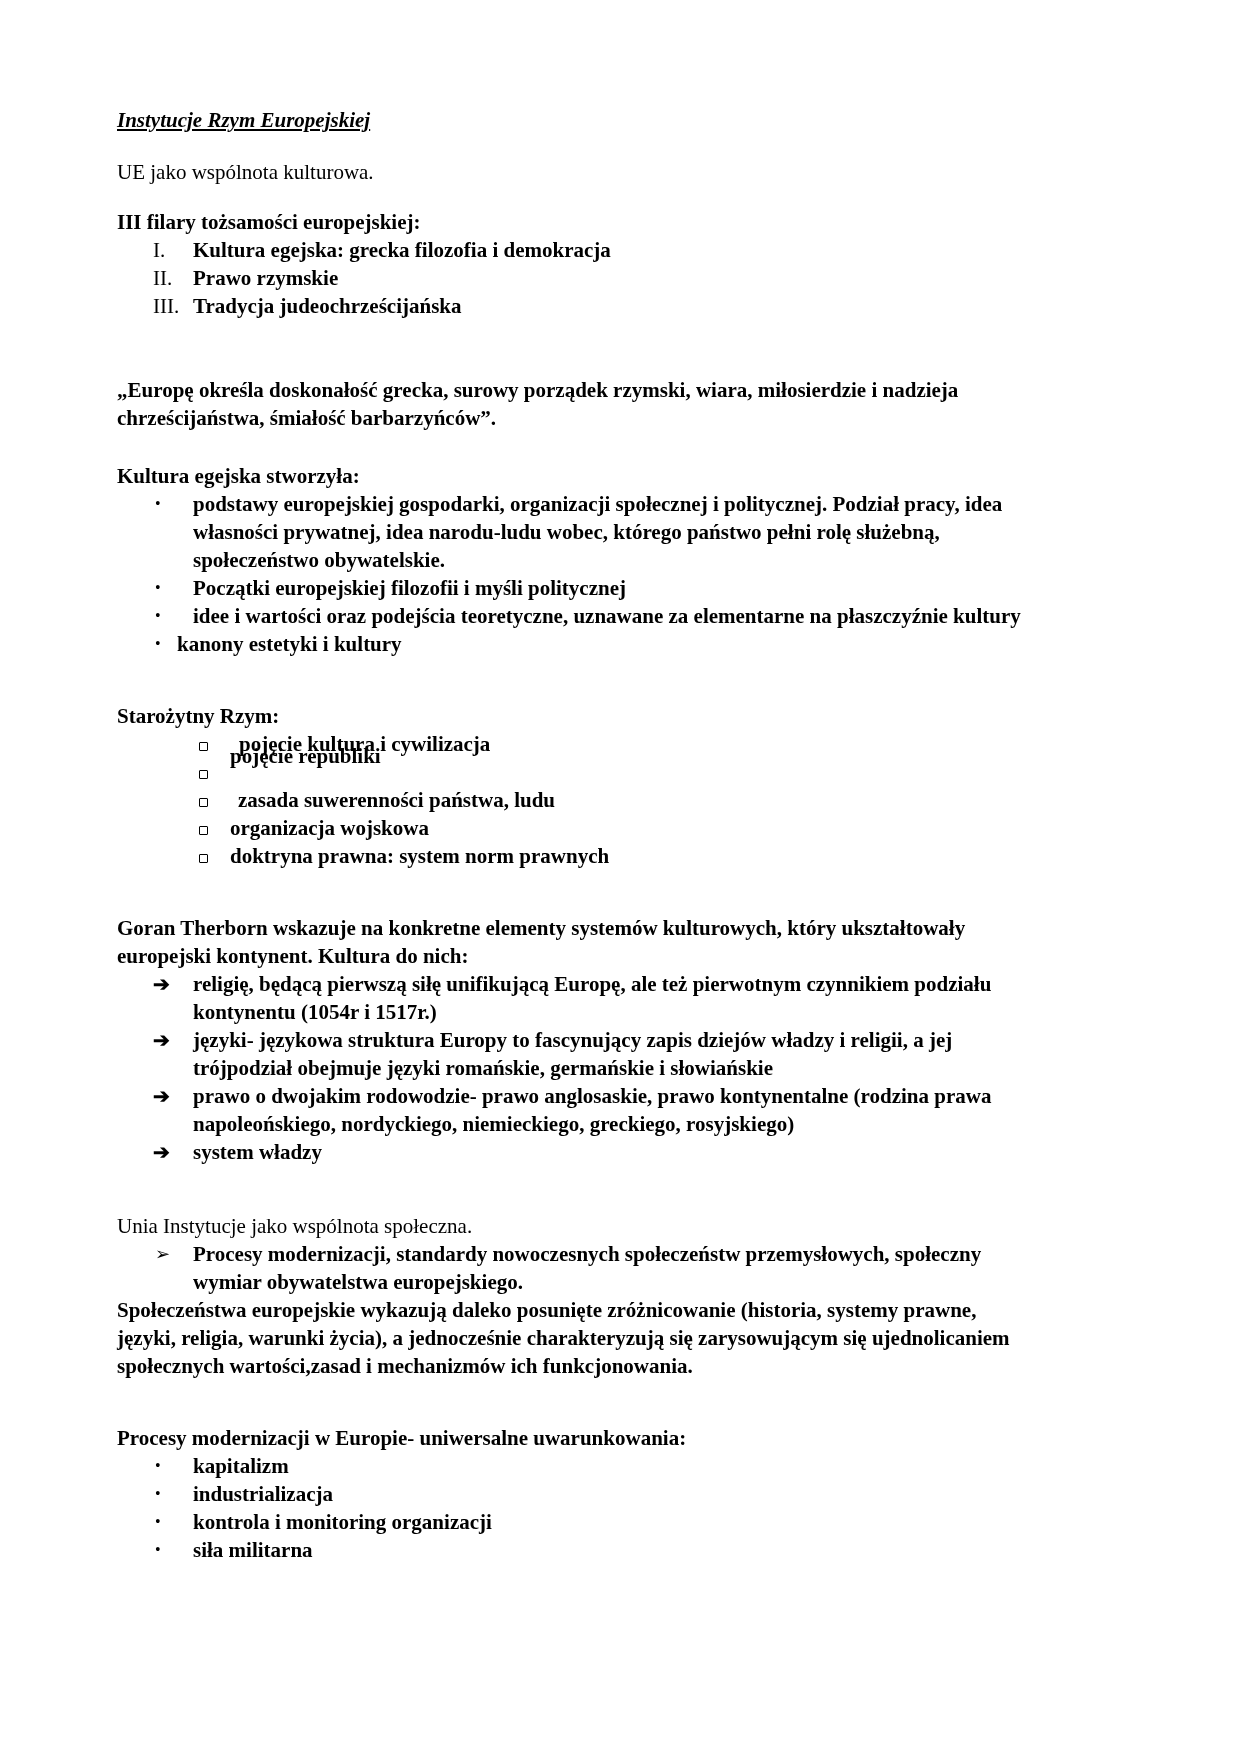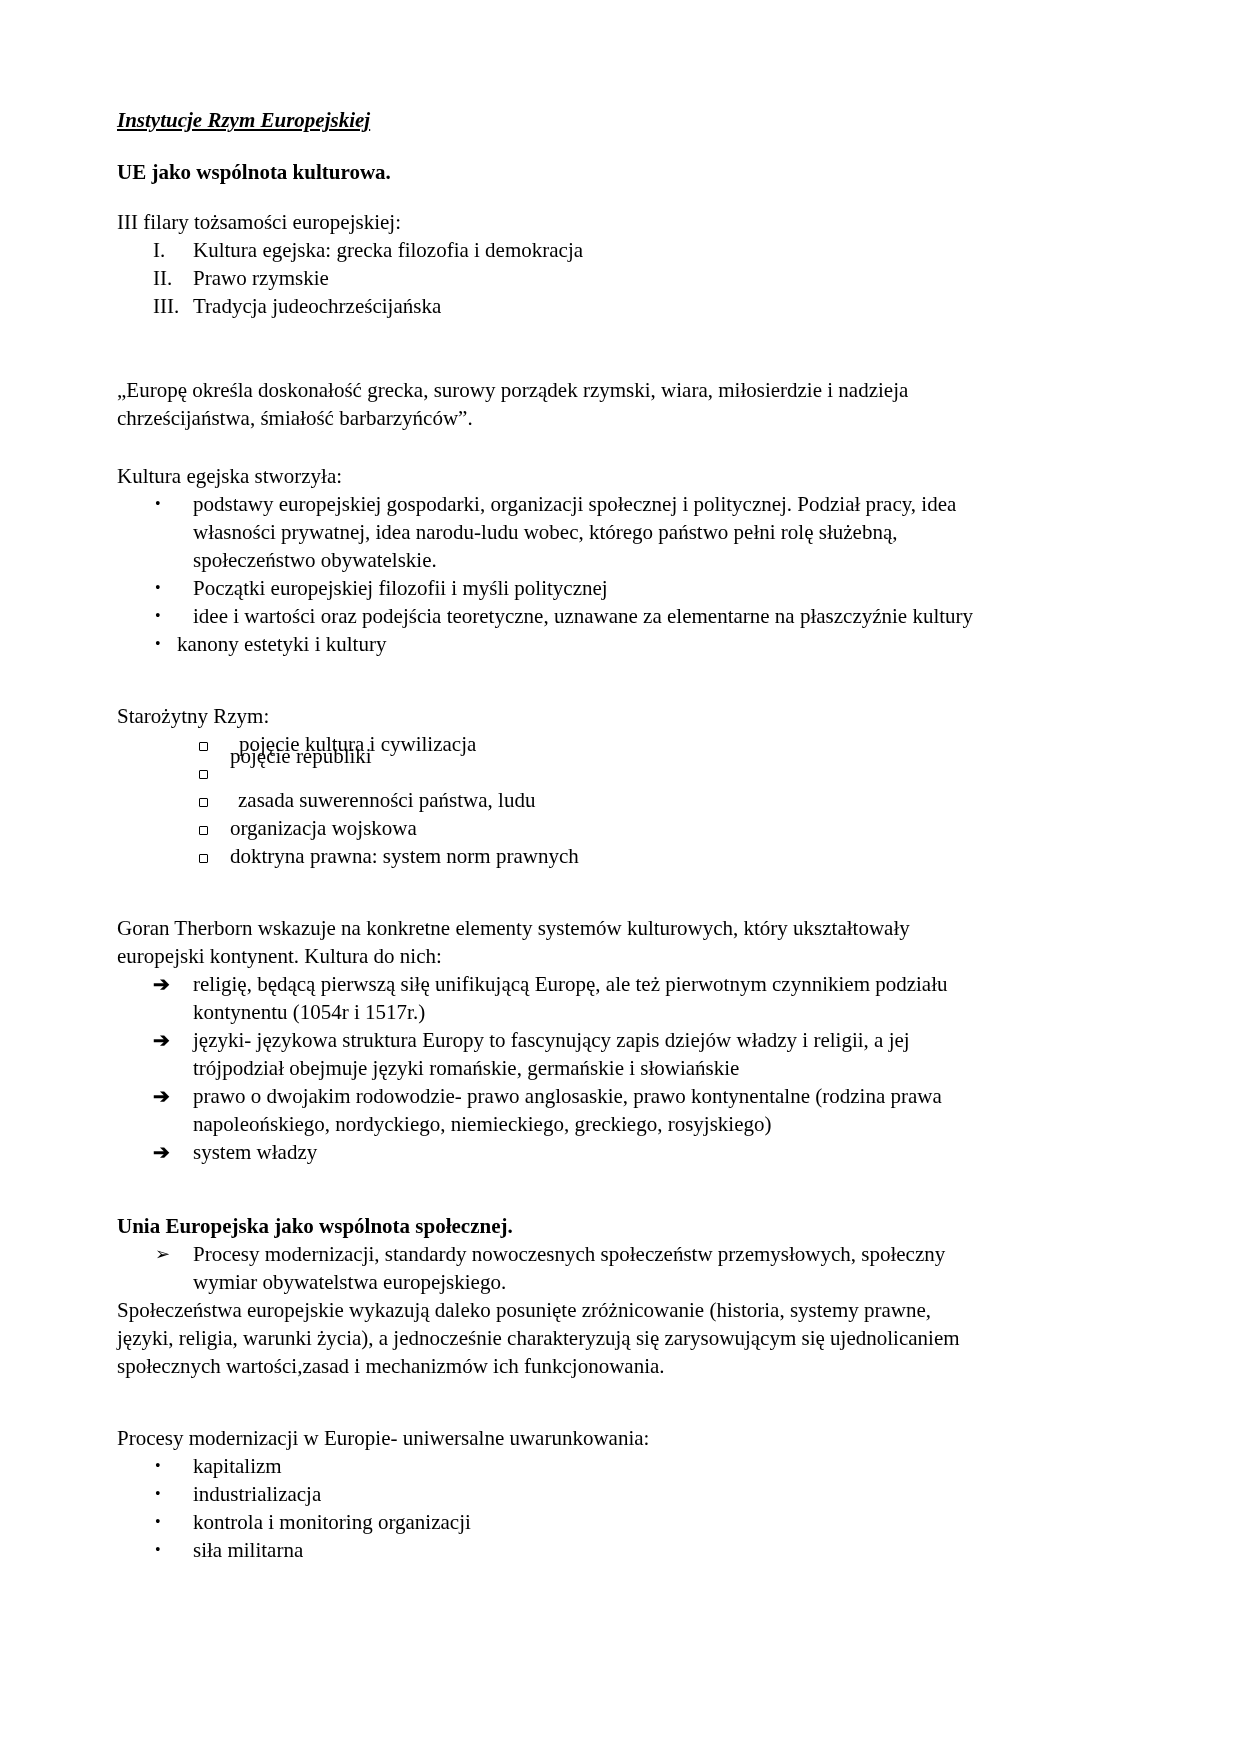--- a/index.html
+++ b/index.html
@@ -2,23 +2,23 @@
 <html><head>
 <meta charset="utf-8">
 <style>
   html, body { margin: 0; padding: 0; background: #ffffff; }
   body {
     width: 1240px; height: 1754px; position: relative; overflow: hidden;
     font-family: "Liberation Serif", "DejaVu Serif", serif;
     color: #000; font-size: 21px;
   }
   .page { position: absolute; left: 117px; top: 0; width: 1010px; }
-  .line { position: absolute; left: 0; white-space: nowrap; line-height: 28px; }
+  .line { position: absolute; left: 0; white-space: nowrap; line-height: 28px; font-weight: bold; }
   .title { font-weight: bold; font-style: italic; text-decoration: underline; }
-  .bold { font-weight: bold; }
+  .bold { font-weight: normal; }
   .marker { position: absolute; white-space: nowrap; line-height: 28px; }
   .roman { width: 40px; text-align: left; }
   .bullet-dot { font-size: 16px; }
   .square-bullet {
     display: inline-block; width: 7px; height: 7px; border: 1.5px solid #000;
     border-radius: 1px; vertical-align: middle;
   }
   .arrow-bullet { font-size: 20px; font-weight: bold; }
   .tri-bullet { font-size: 18px; }
 </style>
@@ -95,21 +95,21 @@
     <div class="line" style="top:1054px;left:76px">trójpodział obejmuje języki romańskie, germańskie i słowiańskie</div>
 
     <div class="marker arrow-bullet" style="top:1082px;left:36px">➔</div>
     <div class="line" style="top:1082px;left:76px">prawo o dwojakim rodowodzie- prawo anglosaskie, prawo kontynentalne (rodzina prawa</div>
     <div class="line" style="top:1110px;left:76px">napoleońskiego, nordyckiego, niemieckiego, greckiego, rosyjskiego)</div>
 
     <div class="marker arrow-bullet" style="top:1138px;left:36px">➔</div>
     <div class="line" style="top:1138px;left:76px">system władzy</div>
   </div>
 
-  <div class="line bold" style="top:1212px">Unia Europejska jako wspólnota społecznej.</div>
+  <div class="line bold" style="top:1212px">Unia Instytucje jako wspólnota społeczna.</div>
 
   <div>
     <div class="marker tri-bullet" style="top:1240px;left:38px">➢</div>
     <div class="line" style="top:1240px;left:76px">Procesy modernizacji, standardy nowoczesnych społeczeństw przemysłowych, społeczny</div>
     <div class="line" style="top:1268px;left:76px">wymiar obywatelstwa europejskiego.</div>
   </div>
 
   <div>
     <div class="line" style="top:1296px">Społeczeństwa europejskie wykazują daleko posunięte zróżnicowanie (historia, systemy prawne,</div>
     <div class="line" style="top:1324px">języki, religia, warunki życia), a jednocześnie charakteryzują się zarysowującym się ujednolicaniem</div>

